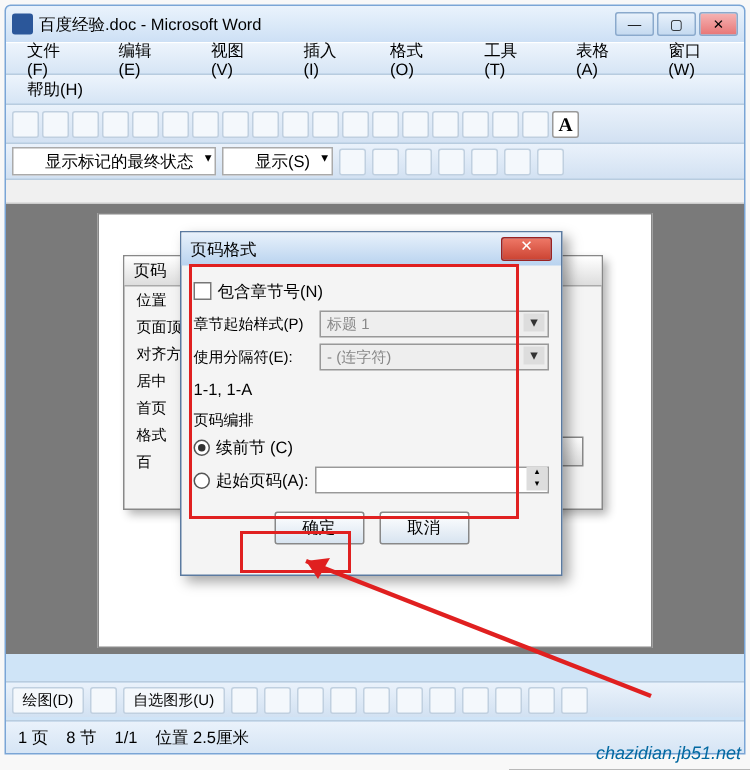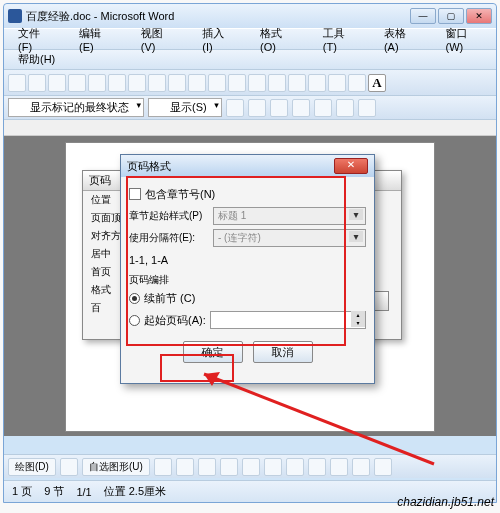--- a/index.html
+++ b/index.html
@@ -19,21 +19,21 @@
 .tb.w{width:auto;padding:0 6px;display:flex;align-items:center;font-size:10px}
 .tb.a{background:#fff;border:1px solid #999;font-family:serif;font-weight:bold;font-size:13px;display:flex;align-items:center;justify-content:center}
 .markbar{height:24px;background:linear-gradient(#eaf2fb,#d2e1f2);border-bottom:1px solid #b8ccdf;display:flex;align-items:center;padding:0 4px;gap:4px}
 .dropdown{background:#fff;border:1px solid #aaa;padding:1px 14px 1px 21px;position:relative}
 .dropdown:after{content:"▾";position:absolute;right:2px;top:1px;font-size:9px}
 .ruler{height:16px;background:#f0f0f0;border-bottom:1px solid #ccc}
 .doc{background:#7a7a7a;height:300px;display:flex;justify-content:center;padding-top:6px}
 .page{width:370px;height:290px;background:#fff;border:1px solid #888;position:relative}
 .bottombar{position:absolute;bottom:24px;left:0;right:0;height:24px;background:linear-gradient(#eaf2fb,#d2e1f2);border-top:1px solid #b8ccdf;display:flex;align-items:center;padding:0 4px;gap:4px}
 .statusbar{position:absolute;bottom:0;left:0;right:0;height:22px;background:linear-gradient(#eaf2fb,#d6e5f5);border-top:1px solid #b8ccdf;display:flex;align-items:center;padding:0 8px;gap:12px;font-size:11px}
-.watermark{position:absolute;right:6px;bottom:4px;font-size:12px;color:#000000;font-style:italic}
+.watermark{position:absolute;right:6px;bottom:4px;font-size:12px;color:#0369a1;font-style:italic}
 .dlg1{position:absolute;top:166px;left:78px;width:320px;height:170px;background:#f4f4f4;border:1px solid #888;box-shadow:3px 3px 6px rgba(0,0,0,.3);z-index:5}
 .dlg1 .dtitle{height:20px;background:linear-gradient(#fff,#ddd);border-bottom:1px solid #aaa;padding:2px 6px}
 .dlg1 .row{padding:2px 8px;font-size:10px}
 .dlg1 .btn{position:absolute;right:12px;bottom:28px;width:56px;height:20px;border:1px solid #888;background:linear-gradient(#fff,#ddd);text-align:center;line-height:18px}
 .dlg2{position:absolute;top:150px;left:116px;width:255px;height:230px;background:#f4f4f4;border:1px solid #5b7aa0;box-shadow:4px 4px 8px rgba(0,0,0,.35);z-index:10}
 .dlg2 .dtitlebar{height:22px;background:linear-gradient(#e8f1fb,#b9d3ef);display:flex;align-items:center;padding:0 6px}
 .dlg2 .dtitlebar .t{flex:1}
 .dlg2 .closebtn{width:34px;height:16px;background:linear-gradient(#e76,#c43);border:1px solid #922;border-radius:2px;color:#fff;text-align:center;line-height:12px;font-size:10px;cursor:pointer}
 .dlg2 .body{padding:6px 8px}
 .dlg2 .frow{display:flex;align-items:center;height:22px;gap:4px}
@@ -184,18 +184,18 @@
     <div class="tb"></div>
     <div class="tb"></div>
     <div class="tb"></div>
     <div class="tb"></div>
     <div class="tb"></div>
     <div class="tb"></div>
     <div class="tb"></div>
   </div>
   <div class="statusbar">
     <span>1 页</span>
-    <span>9 节</span>
+    <span>8 节</span>
     <span>1/1</span>
     <span>位置 2.5厘米</span>
   </div>
 </div>
 <div class="watermark">chazidian.jb51.net</div>
 
 </body></html>

